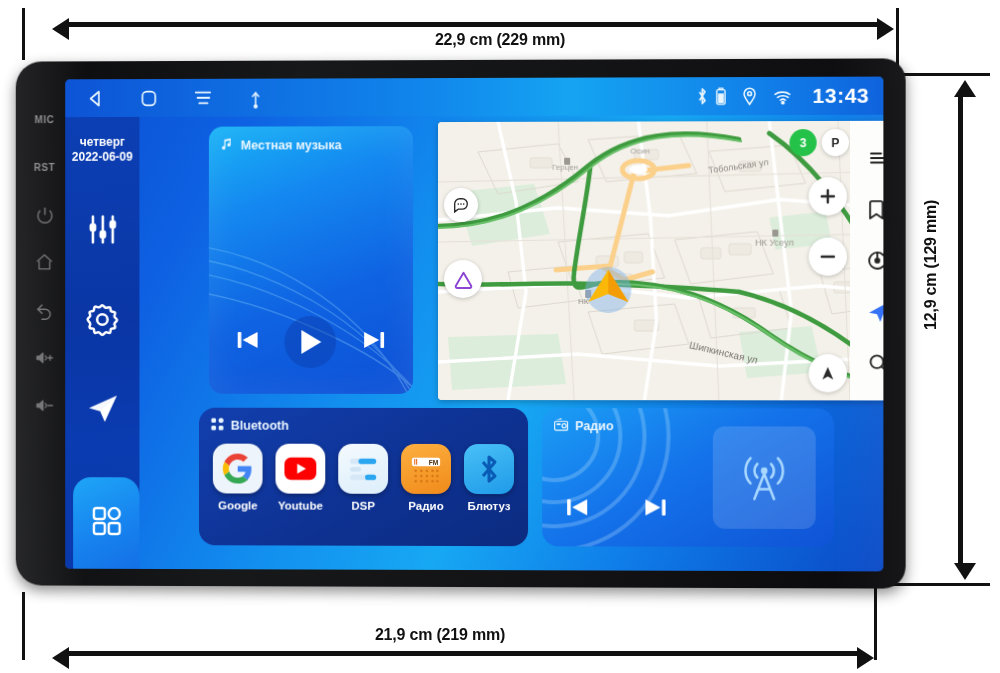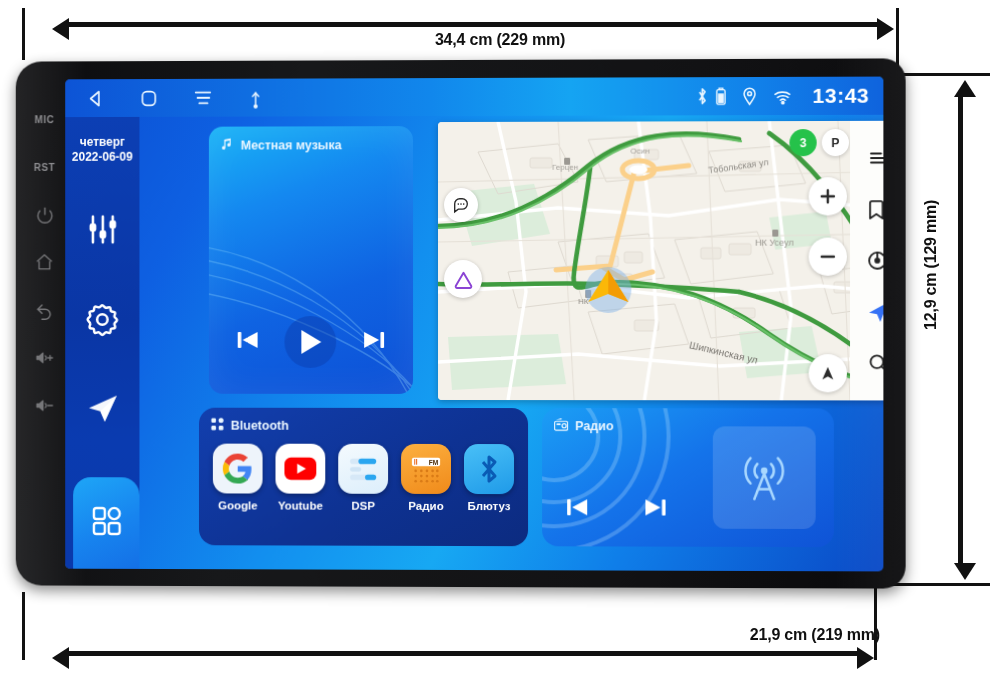--- a/index.html
+++ b/index.html
@@ -205,31 +205,31 @@
   }
 </style>
 </head>
 <body>
 
 <div id="root">
 
   <div class="tick" style="left:22px; top:8px; width:3px; height:52px;"></div>
   <div class="tick" style="left:896px; top:8px; width:3px; height:66px;"></div>
   <div class="arrow-h" style="left:68px; top:22px; width:810px;"></div>
-  <div class="dim-label" style="left:0; right:0; top:31px; text-align:center; font-size:16px;">34,4 cm (229 mm)</div>
+  <div class="dim-label" style="left:0; right:0; top:31px; text-align:center; font-size:16px;">22,9 cm (229 mm)</div>
 
   <div class="tick" style="left:896px; top:73px; width:94px; height:3px;"></div>
   <div class="tick" style="left:866px; top:583px; width:124px; height:3px;"></div>
   <div class="arrow-v" style="left:958px; top:96px; height:468px;"></div>
   <div class="dim-label" style="left:922px; top:330px; font-size:16px; transform: rotate(-90deg); transform-origin: left top;">12,9 cm (129 mm)</div>
 
   <div class="tick" style="left:22px; top:592px; width:3px; height:68px;"></div>
   <div class="tick" style="left:874px; top:586px; width:3px; height:74px;"></div>
   <div class="arrow-h" style="left:68px; top:651px; width:790px;"></div>
-  <div class="dim-label" style="left:0; width:880px; top:626px; text-align:right; font-size:16px;">21,9 cm (219 mm)</div>
+  <div class="dim-label" style="left:0; width:880px; top:626px; text-align:center; font-size:16px;">21,9 cm (219 mm)</div>
 
   <div id="device">
 
     <div id="bezel-keys">
       <div class="bezel-key">MIC</div>
       <div class="bezel-key">RST</div>
       <div class="bezel-key">
         <svg width="19" height="19" viewBox="0 0 24 24" fill="none" stroke="#9a9a9d" stroke-width="1.8" stroke-linecap="round">
           <path d="M12 3v8"></path>
             <path d="M5.5 6.5a9 9 0 1 0 13 0"></path>

